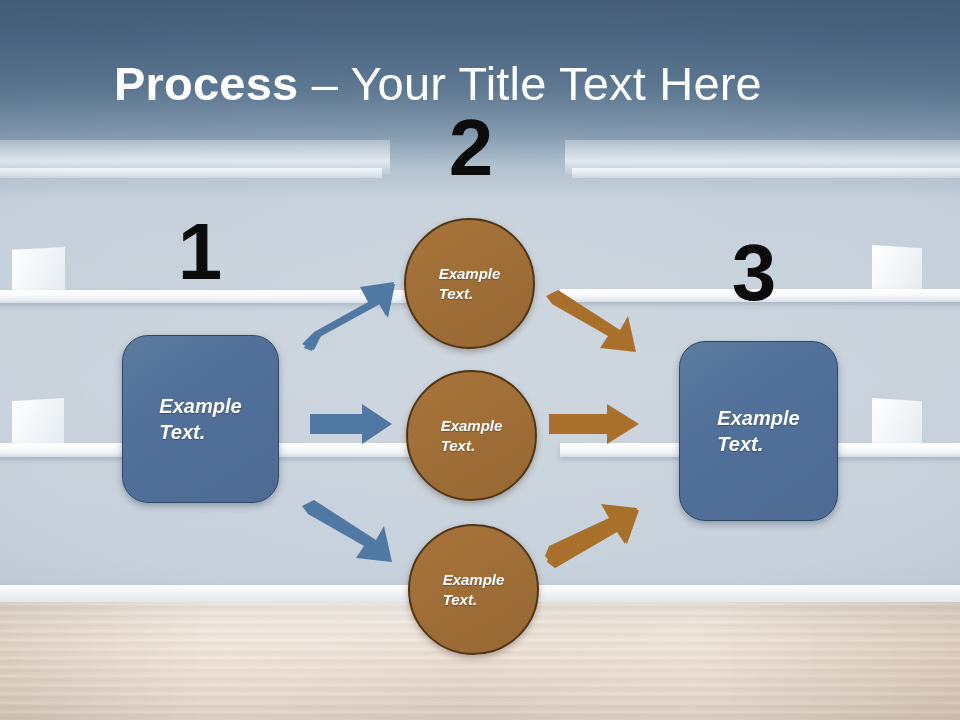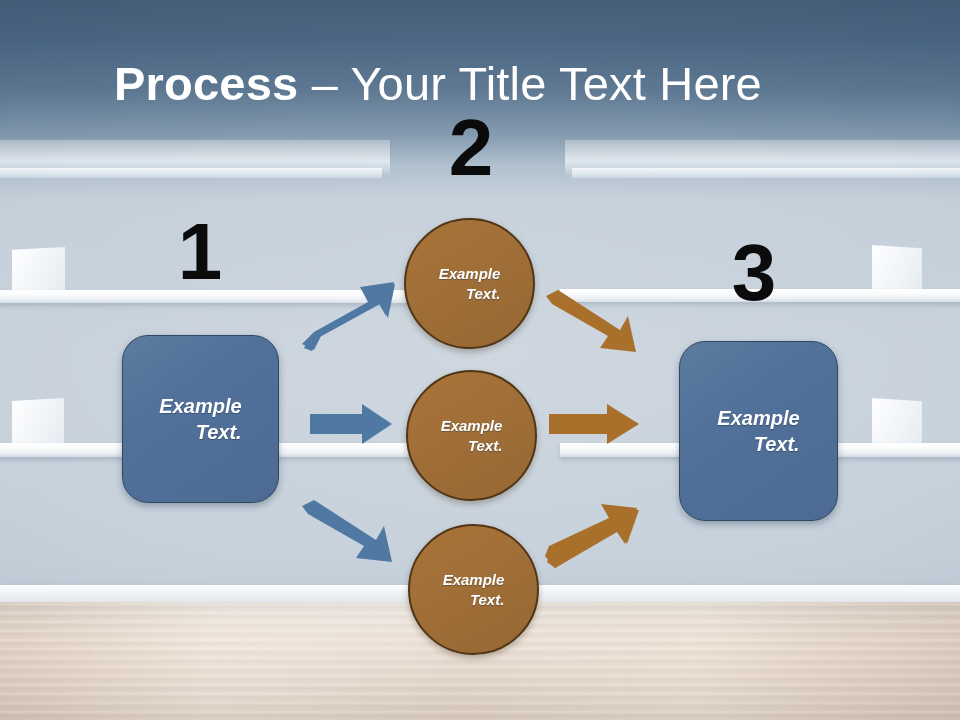--- a/index.html
+++ b/index.html
@@ -162,21 +162,21 @@
     box-shadow: 0 3px 7px rgba(45,65,90,0.38);
     display: flex;
     align-items: center;
     justify-content: center;
   }
   .blue-box .label,
   .circle .label {
     color: #ffffff;
     font-weight: bold;
     font-style: italic;
-    text-align: right;
+    text-align: left;
     text-shadow: 0 1px 1px rgba(30,45,62,0.45);
     line-height: 1.32;
   }
   #box-left  { left: 122px; top: 335px; width: 155px; height: 166px; }
   #box-right { left: 679px; top: 341px; width: 157px; height: 178px; }
   #box-left .label  { font-size: 20px; }
   #box-right .label { font-size: 20px; }
 
   
   .circle {

